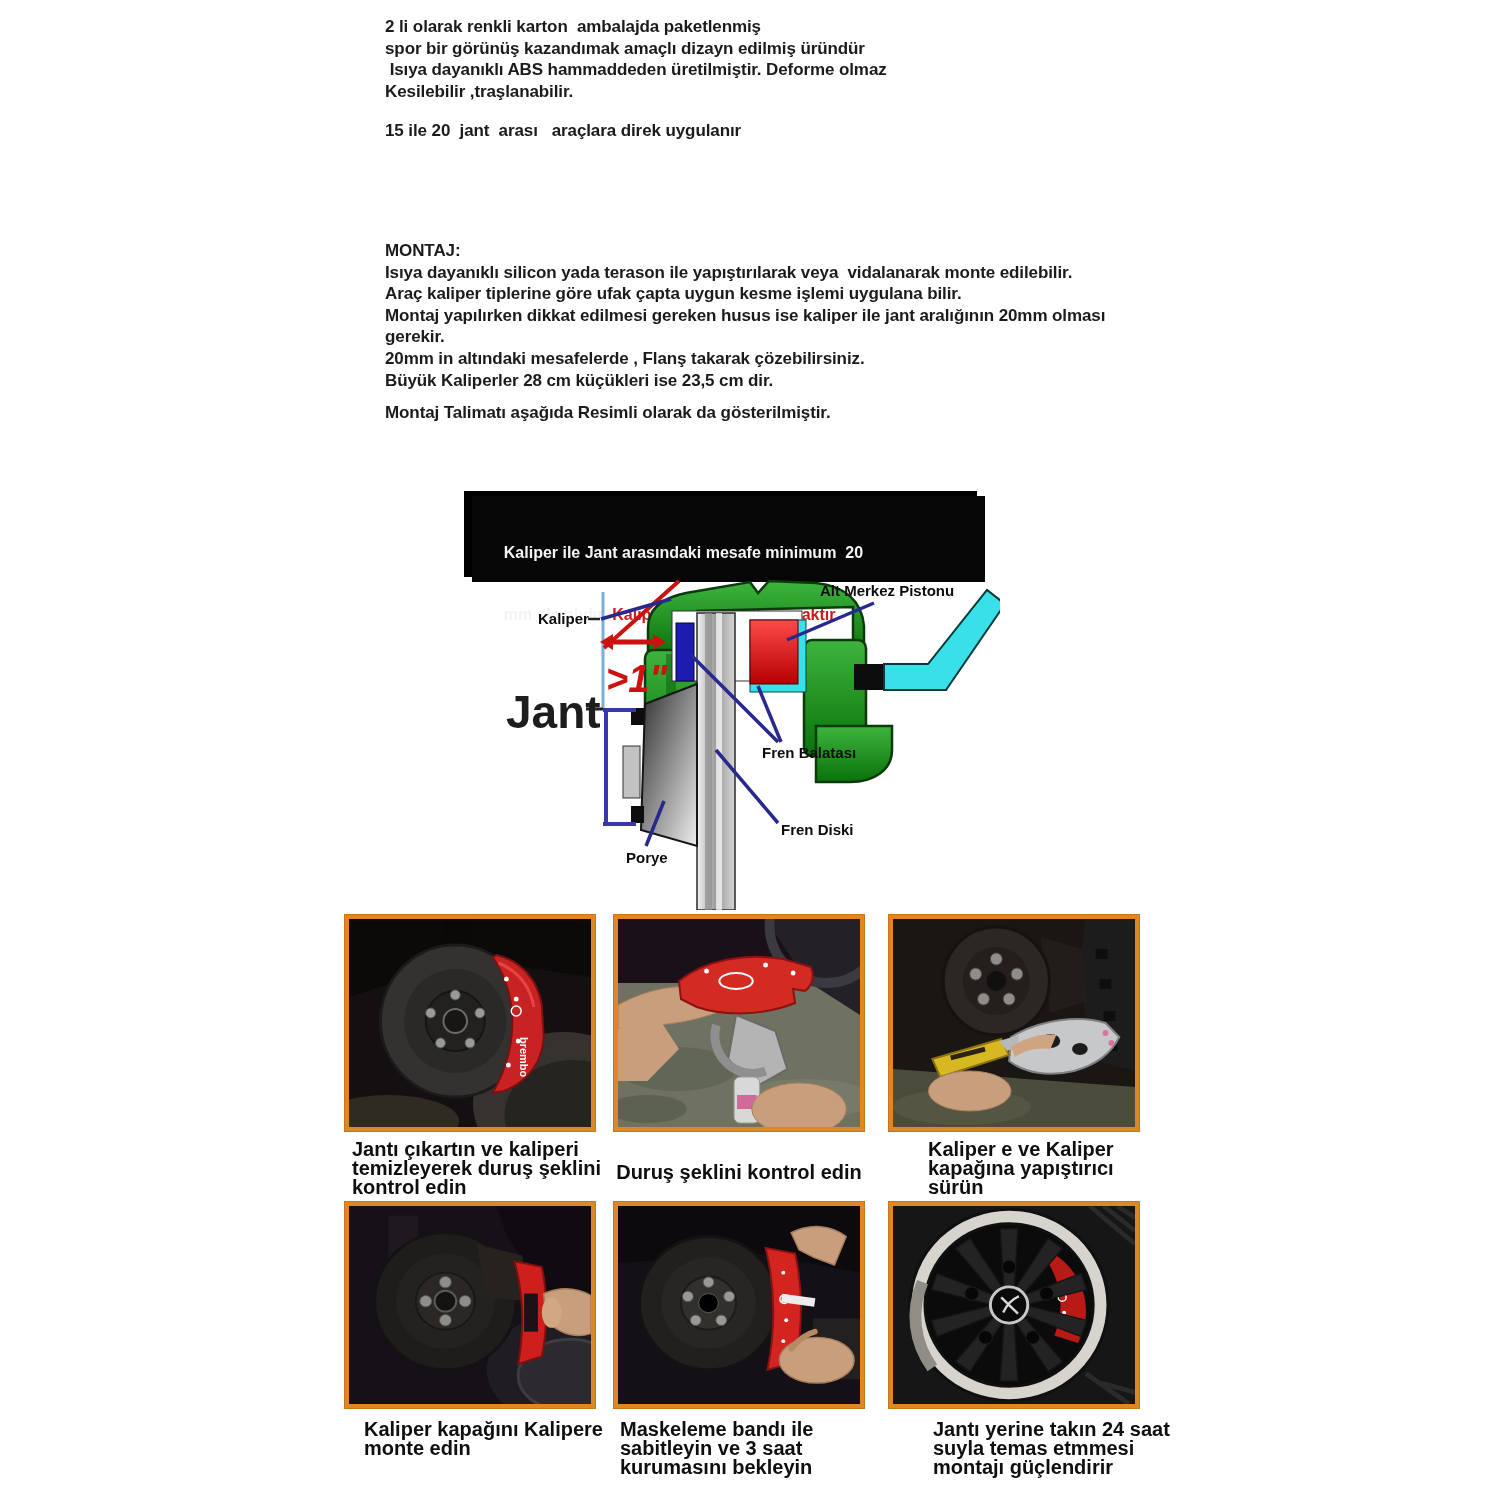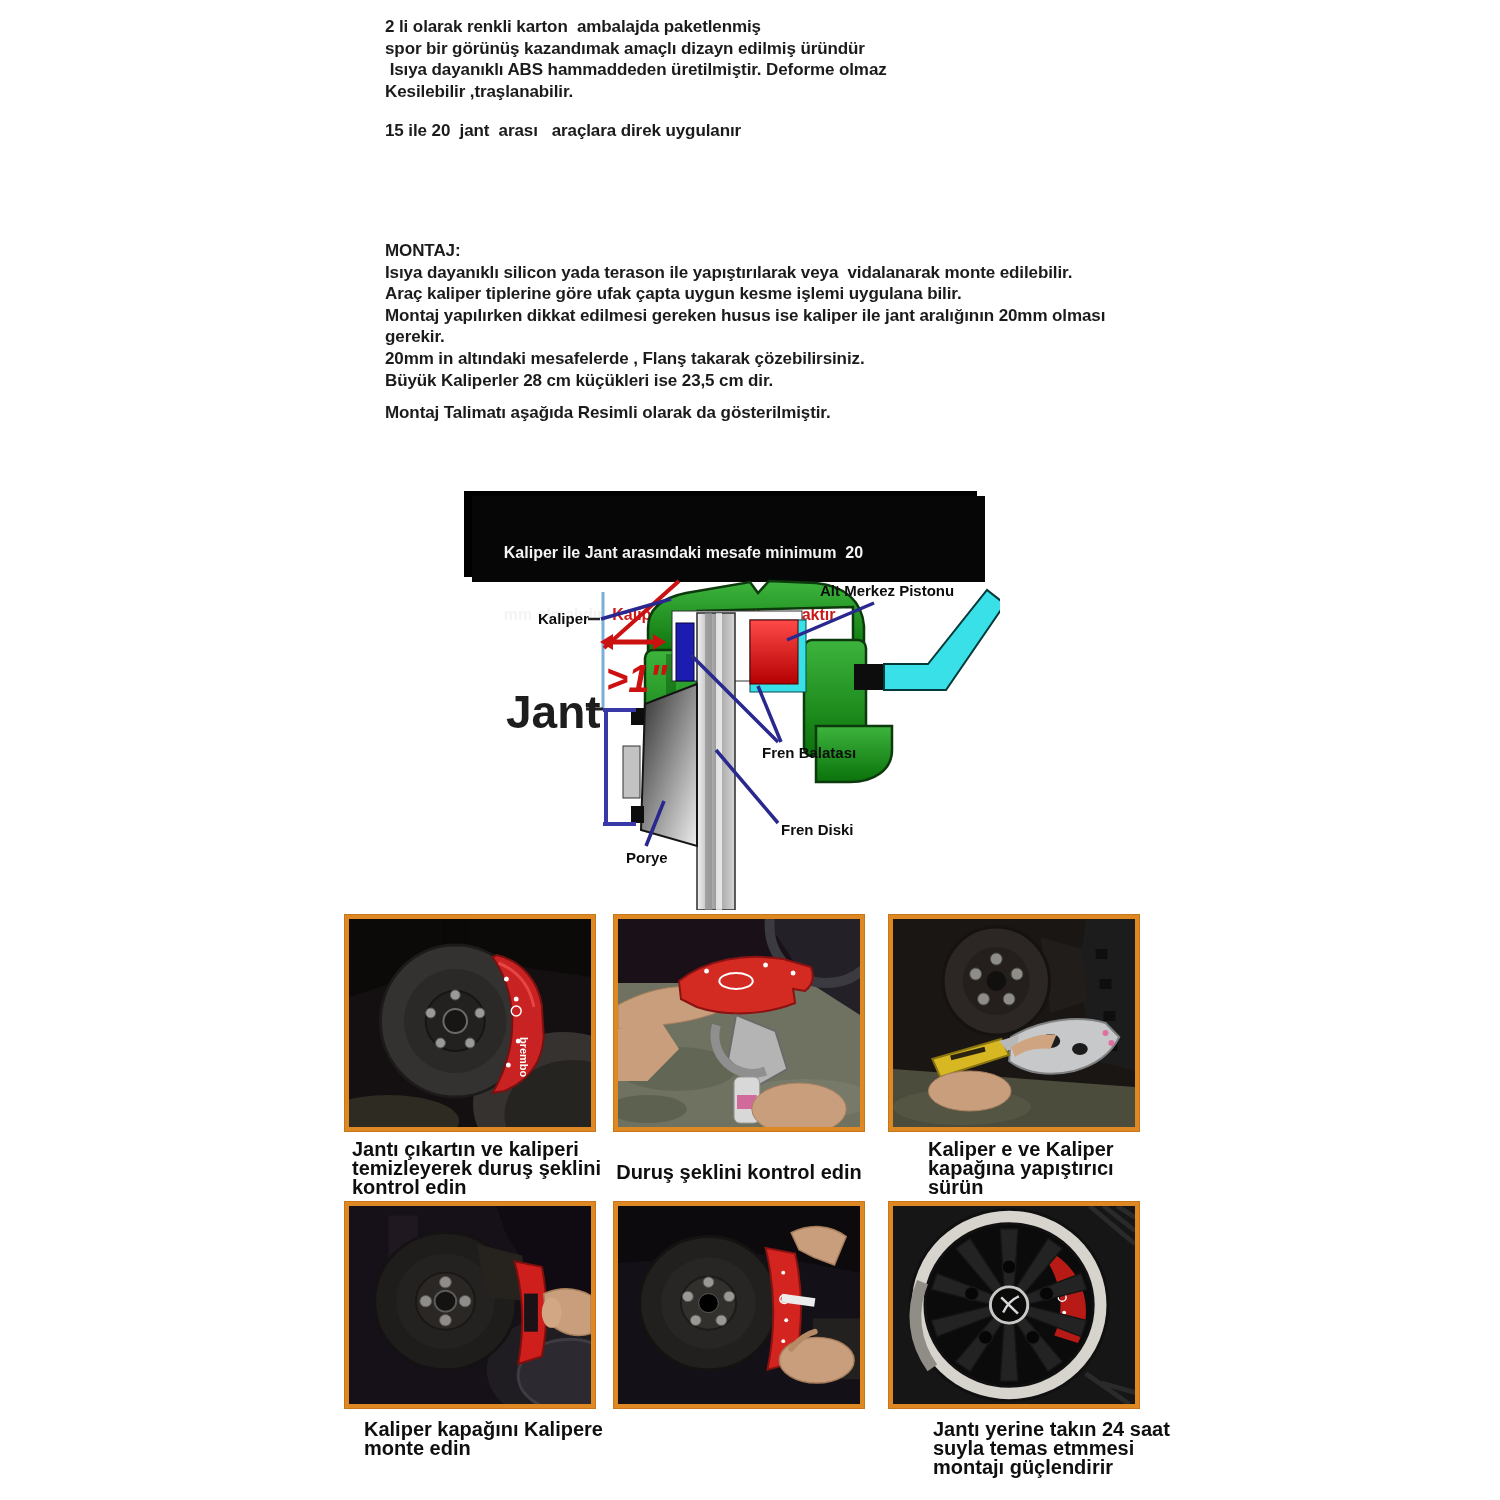--- a/index.html
+++ b/index.html
@@ -304,15 +304,16 @@
       <circle cx="80" cy="92" r="7" fill="#060606" stroke="#1e1e1e"></circle>
       <circle cx="118" cy="104" r="19" fill="#0a0a0a" stroke="#c8c8c4" stroke-width="3"></circle>
       <path d="M110,96 L127,113 M112,112 C117,101 123,97 128,95" fill="none" stroke="#d8d8d4" stroke-width="2.5"></path>
     </svg>
   </div>
 
   <div class="caption" style="left:352px;top:1140px;width:260px;">Jantı çıkartın ve kaliperi temizleyerek duruş şeklini kontrol edin</div>
   <div class="caption center" style="left:614px;top:1143px;width:250px;">Duruş şeklini kontrol edin</div>
   <div class="caption" style="left:928px;top:1140px;width:200px;">Kaliper e ve Kaliper kapağına yapıştırıcı sürün</div>
   <div class="caption" style="left:364px;top:1420px;width:240px;">Kaliper kapağını Kalipere monte edin</div>
+  <div class="caption" style="left:620px;top:1420px;width:250px;">Maskeleme bandı ile sabitleyin ve 3 saat kurumasını bekleyin</div>
   <div class="caption" style="left:933px;top:1420px;width:240px;">Jantı yerine takın 24 saat suyla temas etmmesi montajı güçlendirir</div>
 
 </div>
 
 </body></html>

